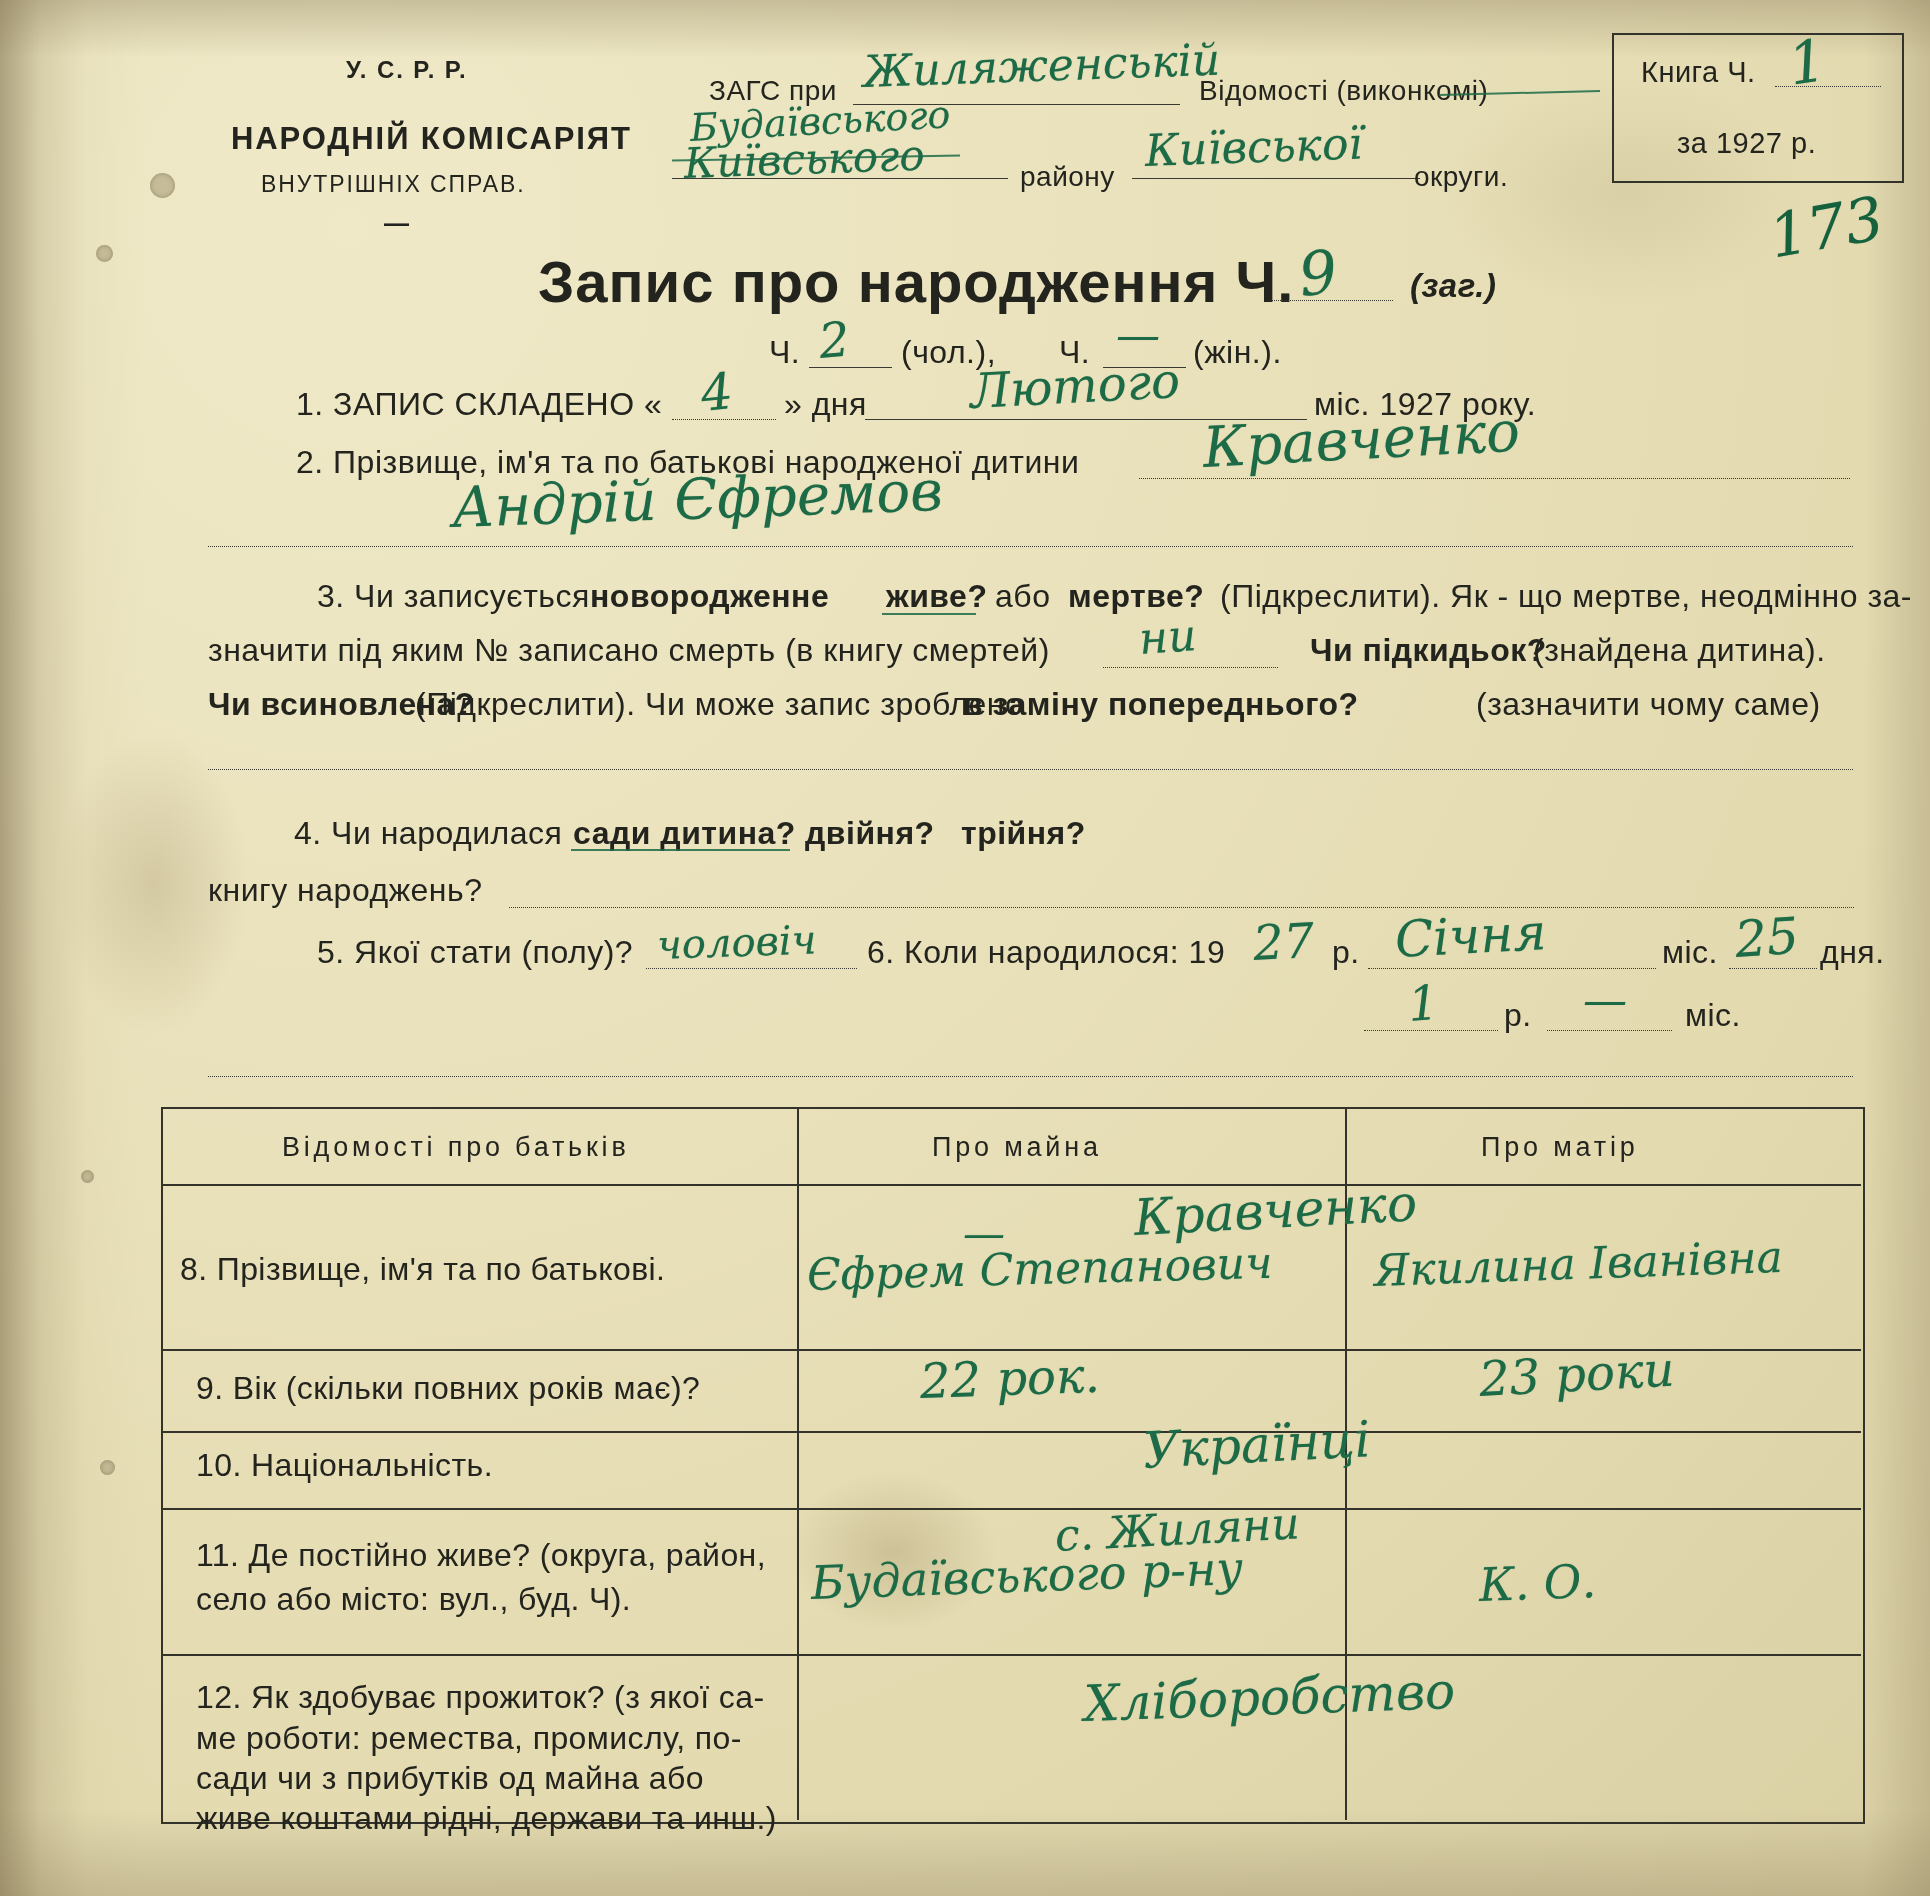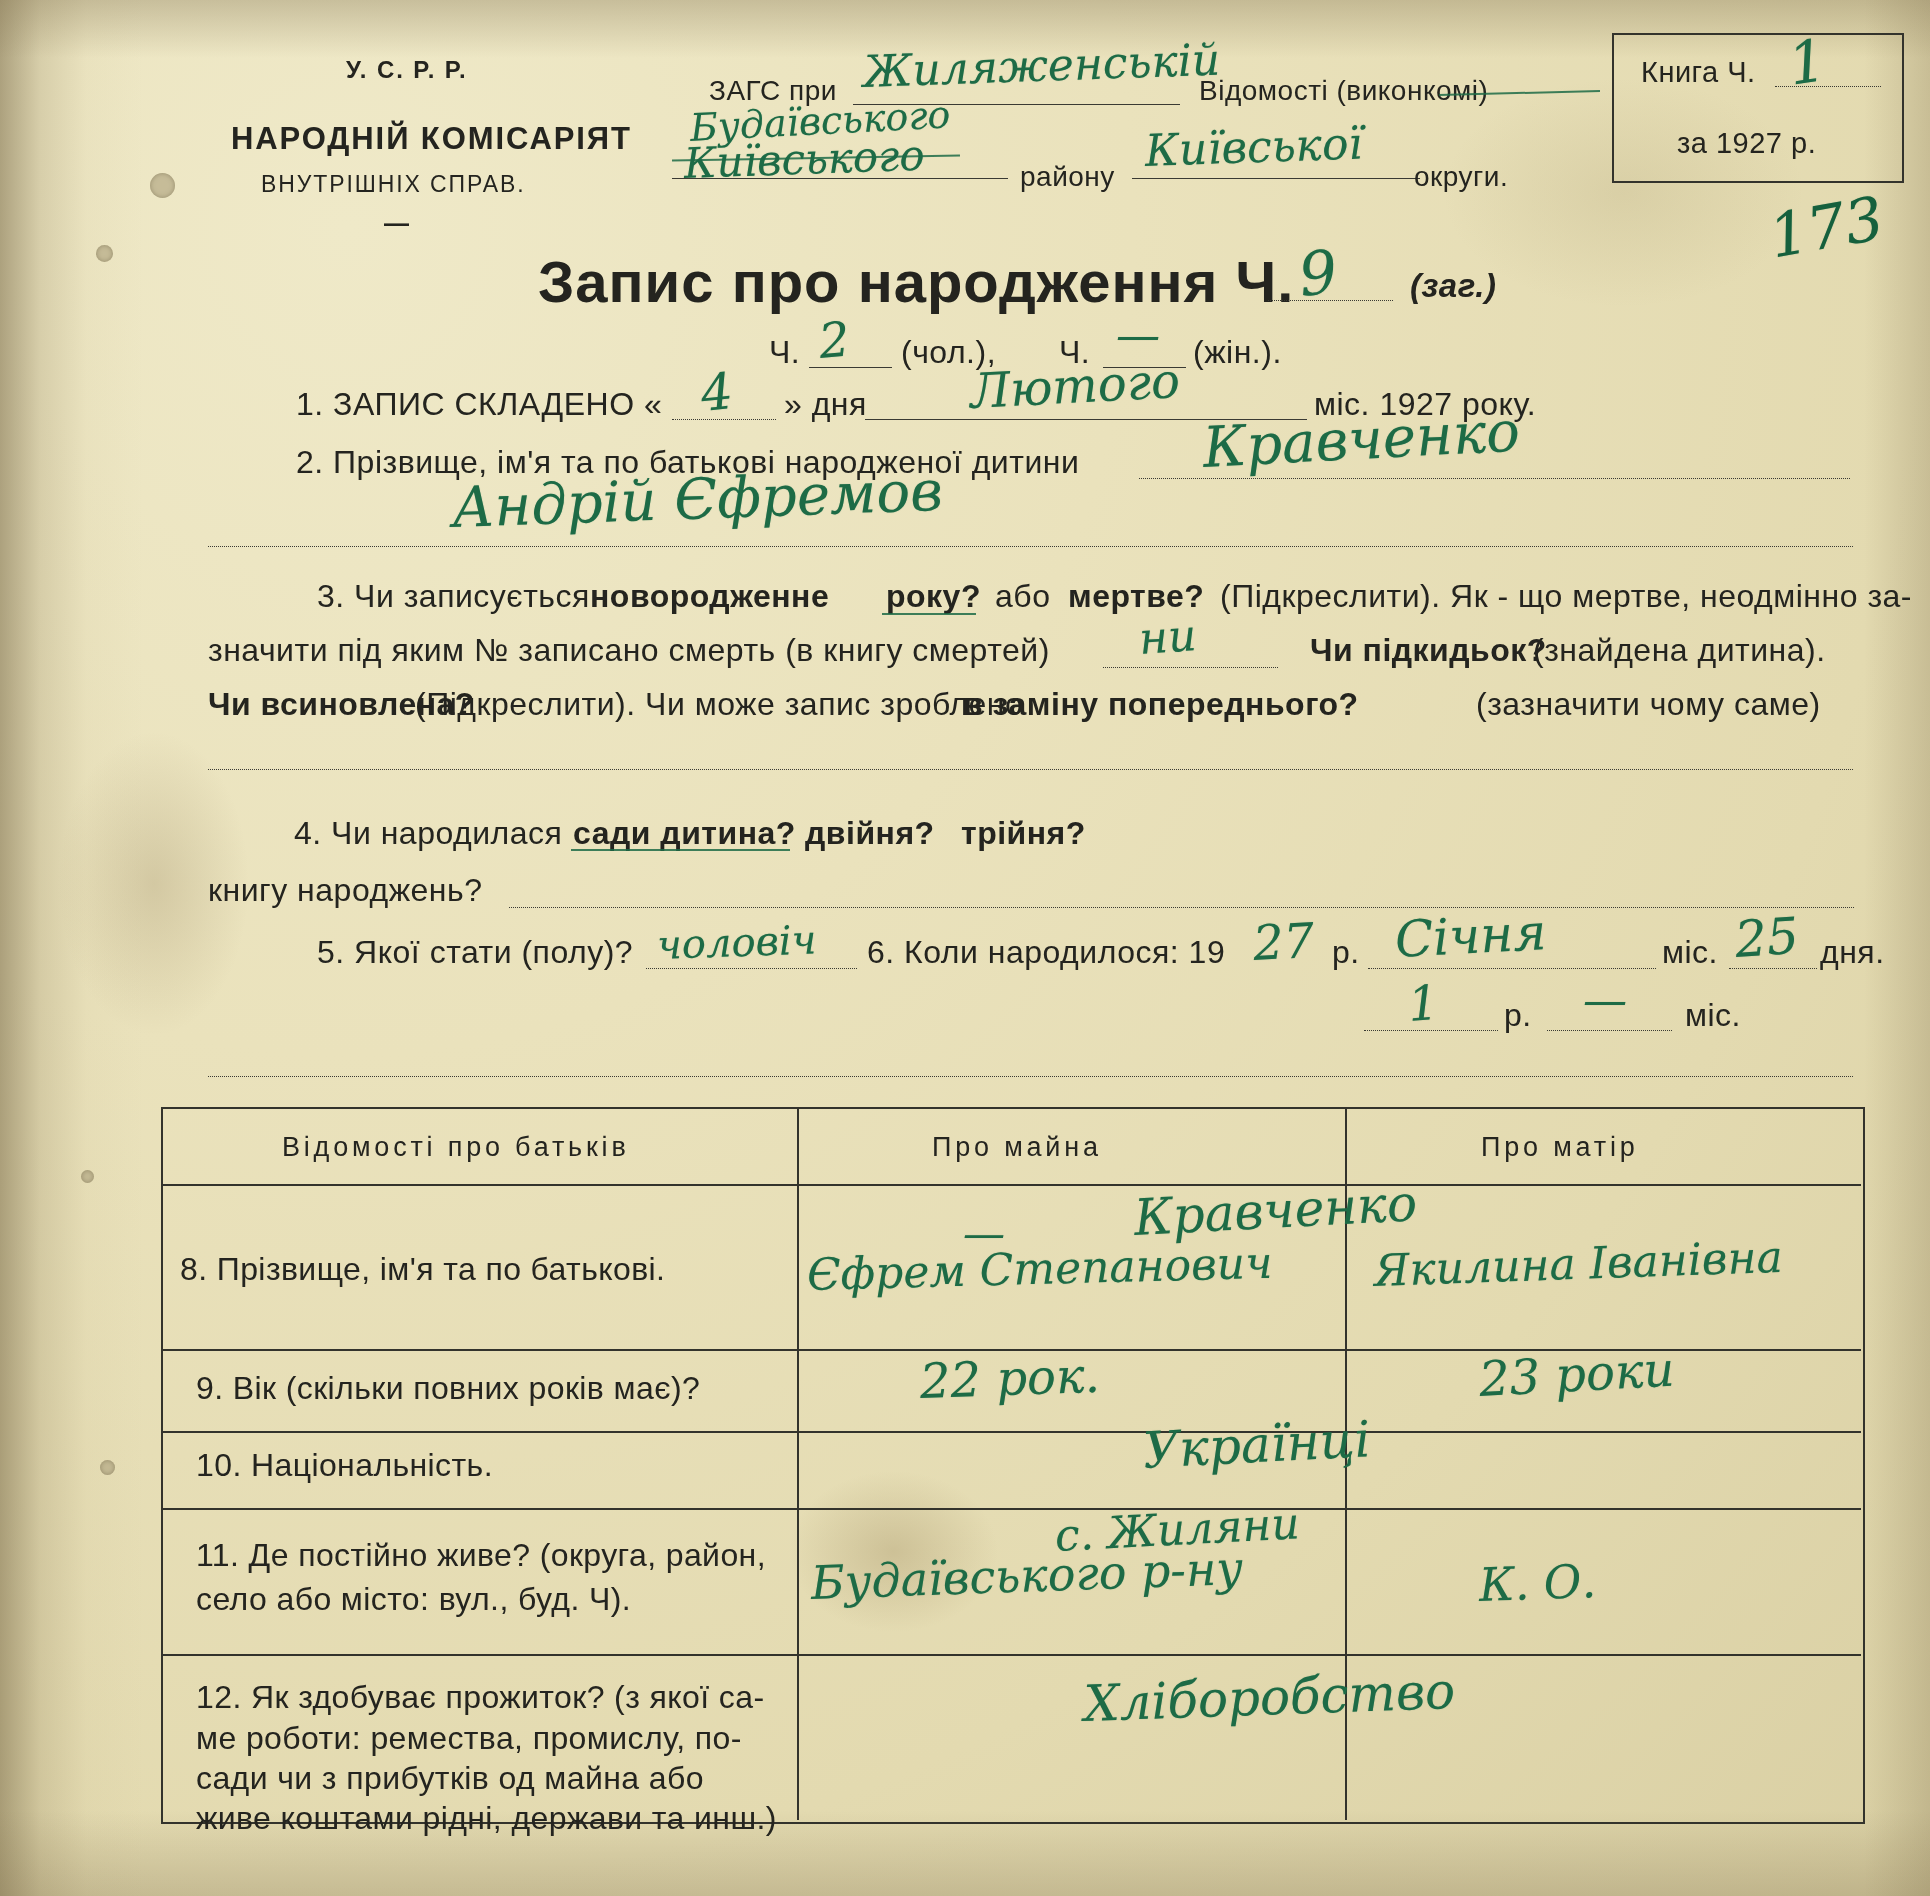--- a/index.html
+++ b/index.html
@@ -193,21 +193,21 @@
 
   <div class="pr" style="left:296px;top:444px;font-size:32px;">2. Прізвище, ім'я та по батькові  народженої  дитини</div>
   <div class="dots" style="left:1139px;top:478px;width:711px;"></div>
   <div class="hw" style="left:1203px;top:415px;font-size:56px;transform:rotate(-3deg);">Кравченко</div>
 
   <div class="dots" style="left:208px;top:546px;width:1645px;"></div>
   <div class="hw" style="left:452px;top:475px;font-size:56px;transform:rotate(-2deg);">Андрій   Єфремов</div>
 
   <div class="pr" style="left:317px;top:578px;font-size:32px;">3. Чи записується</div>
   <div class="pr b" style="left:590px;top:578px;font-size:32px;">новородженне</div>
-  <div class="pr b" style="left:886px;top:578px;font-size:32px;">року?</div>
+  <div class="pr b" style="left:886px;top:578px;font-size:32px;">живе?</div>
   <div class="uline" style="left:882px;top:613px;width:94px;"></div>
   <div class="pr" style="left:995px;top:578px;font-size:32px;">або</div>
   <div class="pr b" style="left:1068px;top:578px;font-size:32px;">мертве?</div>
   <div class="pr" style="left:1220px;top:578px;font-size:32px;">(Підкреслити). Як - що мертве, неодмінно за-</div>
 
   <div class="pr" style="left:208px;top:632px;font-size:32px;">значити під яким № записано смерть (в книгу смертей)</div>
   <div class="dots" style="left:1103px;top:667px;width:175px;"></div>
   <div class="hw" style="left:1139px;top:613px;font-size:44px;transform:rotate(-4deg);">ни</div>
   <div class="pr b" style="left:1310px;top:632px;font-size:32px;">Чи підкидьок?</div>
   <div class="pr" style="left:1533px;top:632px;font-size:32px;">(знайдена дитина).</div>

